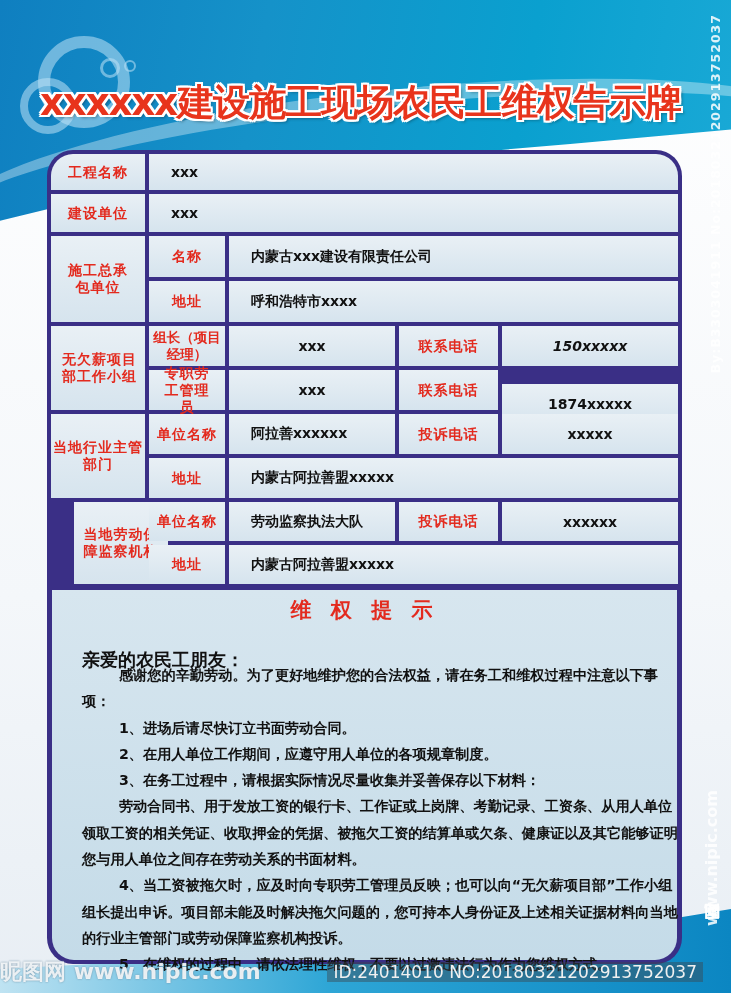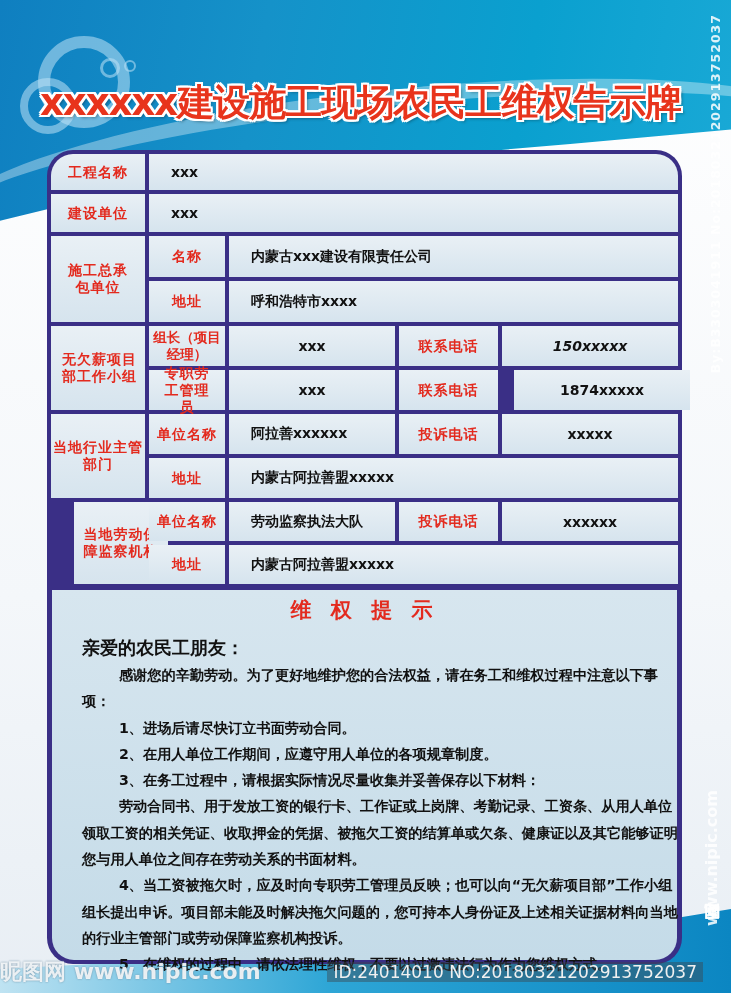--- a/index.html
+++ b/index.html
@@ -28,21 +28,21 @@
     background:#3a2f86;border-radius:26px 26px 26px 26px;}
   .cell{position:absolute;background:linear-gradient(180deg,#e9f0f5 0%,#d6e4ee 100%);
     display:flex;align-items:center;box-sizing:border-box;}
   .lbl{color:#e32a1e;font-weight:bold;font-size:14px;justify-content:center;text-align:center;line-height:17px;letter-spacing:1px;}
   .val{color:#111;font-size:14px;font-weight:bold;padding-left:22px;}
   .val.center{justify-content:center;padding-left:0;}
   .notice{position:absolute;left:52px;top:590px;width:625px;height:370px;
     background:linear-gradient(180deg,#d7e6ef 0%,#c4dbe8 100%);border-radius:0 0 22px 22px;}
   .notice-title{position:absolute;left:0;width:100%;top:6px;text-align:center;color:#e32a1e;
     font-weight:bold;font-size:21px;letter-spacing:6px;}
-  .greet{position:absolute;left:30px;top:46px;font-size:18px;color:#111;font-weight:bold;}
+  .greet{position:absolute;left:30px;top:58px;font-size:18px;color:#111;font-weight:bold;}
   .para{position:absolute;left:30px;width:600px;font-size:14.2px;color:#111;font-weight:bold;line-height:26.3px;}
   .para p{margin:0;}
   .indent{text-indent:2.6em;}
   .wm-bottom{position:absolute;left:0;top:957px;font-size:22px;font-weight:bold;color:rgba(255,255,255,0.85);
     text-shadow:0 0 2px #6a8aa0;white-space:nowrap;}
   .wm-bottom .url{font-size:22px;}
   .id-bar{position:absolute;right:28px;top:962px;height:20px;padding:0 6px;background:rgba(60,70,80,0.45);
     color:#f0f0f0;font-size:17px;line-height:20px;white-space:nowrap;}
 </style>
 </head>
@@ -75,21 +75,21 @@
   <div class="cell val" style="left:182px;top:131px;width:449px;height:41px;">呼和浩特市xxxx</div>
 
   <div class="cell lbl" style="left:4px;top:176px;width:94px;height:84px;padding:0 8px;text-align:right;">无欠薪项目部工作小组</div>
   <div class="cell lbl" style="left:102px;top:176px;width:76px;height:40px;letter-spacing:0;font-size:13.5px;">组长（项目经理）</div>
   <div class="cell val center" style="left:182px;top:176px;width:166px;height:40px;">xxx</div>
   <div class="cell lbl" style="left:352px;top:176px;width:99px;height:40px;">联系电话</div>
   <div class="cell val center" style="left:455px;top:176px;width:176px;height:40px;font-style:italic;">150xxxxx</div>
   <div class="cell lbl" style="left:102px;top:220px;width:76px;height:40px;padding:0 12px;">专职劳工管理员</div>
   <div class="cell val center" style="left:182px;top:220px;width:166px;height:40px;">xxx</div>
   <div class="cell lbl" style="left:352px;top:220px;width:99px;height:40px;">联系电话</div>
-  <div class="cell val center" style="left:455px;top:220px;width:176px;height:40px;margin-left:12px;">1874xxxxx</div>
+  <div class="cell val center" style="left:455px;top:234px;width:176px;height:40px;">1874xxxxx</div>
 
   <div class="cell lbl" style="left:4px;top:264px;width:94px;height:84px;padding:0 0;">当地行业主管部门</div>
   <div class="cell lbl" style="left:102px;top:264px;width:76px;height:40px;">单位名称</div>
   <div class="cell val" style="left:182px;top:264px;width:166px;height:40px;">阿拉善xxxxxx</div>
   <div class="cell lbl" style="left:352px;top:264px;width:99px;height:40px;">投诉电话</div>
   <div class="cell val center" style="left:455px;top:264px;width:176px;height:40px;">xxxxx</div>
   <div class="cell lbl" style="left:102px;top:308px;width:76px;height:40px;">地址</div>
   <div class="cell val" style="left:182px;top:308px;width:449px;height:40px;">内蒙古阿拉善盟xxxxx</div>
 
   <div class="cell lbl" style="left:4px;top:352px;width:94px;height:82px;padding:0 6px;margin-left:23px;">当地劳动保障监察机构</div>

